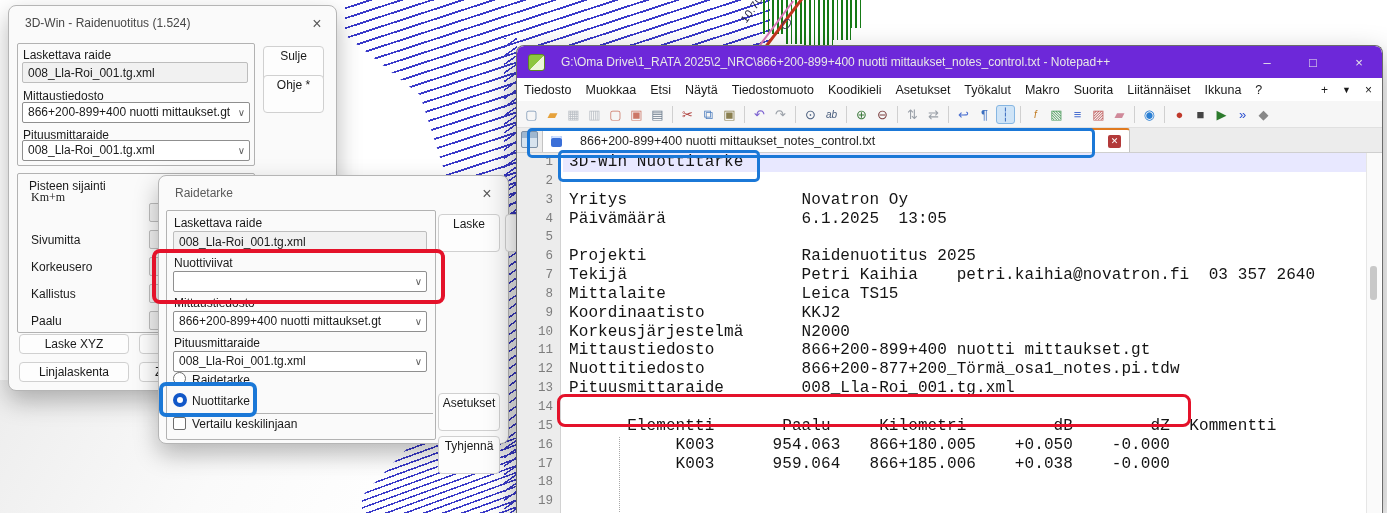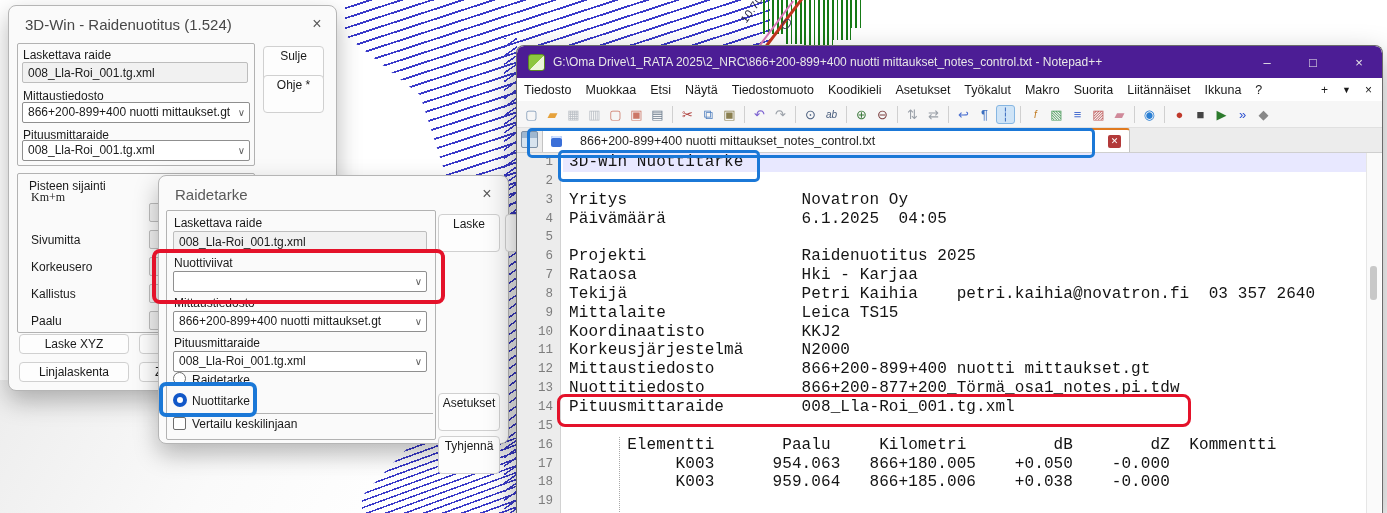--- a/index.html
+++ b/index.html
@@ -24,21 +24,21 @@
     transform:rotate(-53deg);transform-origin:left top;}
   .pink-line{position:absolute;left:749px;top:58px;width:72px;height:2px;background:#d977b8;
     transform:rotate(-53deg);transform-origin:left top;}
   .rot-label{position:absolute;left:738px;top:18px;font-size:11px;color:#2a2a44;
     transform:rotate(-55deg);transform-origin:left top;letter-spacing:.5px;}
   .mini-ellipse{position:absolute;left:781px;top:20px;width:9px;height:6px;border:1px solid #333355;
     border-radius:50%;transform:rotate(-55deg);}
   
   .dlg{position:absolute;background:#fafafa;border:1px solid #b5b5b5;border-radius:8px;
     box-shadow:0 10px 24px rgba(0,0,0,.28);}
-  .dlg-title{position:absolute;left:16px;top:10px;font-size:15px;color:#474747;}
+  .dlg-title{position:absolute;left:16px;top:10px;font-size:12px;color:#474747;}
   .dlg-close{position:absolute;top:8px;font-size:16px;color:#5a5a5a;width:22px;height:20px;
     text-align:center;line-height:20px;cursor:default;}
   .grp{position:absolute;border:1px solid #b2b2b2;border-radius:2px;}
   .lbl{position:absolute;font-size:12px;color:#1a1a1a;white-space:nowrap;}
   .field{position:absolute;height:21px;background:#f1f1f1;border:1px solid #bdbdbd;border-radius:2px;
     font-size:12px;color:#1a1a1a;line-height:20px;padding:0 5px;white-space:nowrap;overflow:hidden;box-sizing:border-box;}
   .combo{position:absolute;height:21px;background:#ffffff;border:1px solid #8f8f8f;border-radius:2px;
     font-size:12px;color:#1a1a1a;line-height:19px;padding:0 18px 0 5px;white-space:nowrap;overflow:hidden;box-sizing:border-box;}
   .combo .chev{position:absolute;right:4px;top:0;color:#5f5f5f;font-size:10px;line-height:19px;}
   .btn{background:#fdfdfd;border:1px solid #d0d0d0;border-radius:4px;font-size:12px;color:#1a1a1a;
@@ -52,22 +52,22 @@
   
   #dlg2{left:158px;top:175px;width:349px;height:267px;}
   #dlg2 .dlg-title{color:#5a5a5a;}
   
   .prow-lbl{position:absolute;left:22px;font-size:12px;color:#1a1a1a;}
   .prow-field{position:absolute;left:140px;width:104px;height:19px;background:#f1f1f1;border:1px solid #bdbdbd;border-radius:2px;box-sizing:border-box;}
   
   #npp{position:absolute;left:516px;top:45px;width:865px;height:468px;background:#ffffff;
     border:1px solid #6b6b6b;border-bottom:none;border-radius:8px 8px 0 0;
     box-shadow:0 12px 30px rgba(0,0,0,.35);overflow:hidden;}
-  .npp-titlebar{position:absolute;left:0;top:0;width:100%;height:32px;background:#4c1d95;
-    border-radius:7px 7px 0 0;display:flex;align-items:center;}
+  .npp-titlebar{position:absolute;left:0;top:0;width:100%;height:32px;background:#6d28d9;
+    border-radius:7px 7px 0 0;display:flex;align-items:center;gap:8px;}
   .npp-title-icon{width:15px;height:15px;margin:0 8px 0 11px;border-radius:3px;
     background:linear-gradient(135deg,#8dc63f 52%,#eef6da 52%);border:1px solid #5a8a22;}
   .npp-title-text{color:#e8e8e8;font-size:12px;white-space:nowrap;overflow:hidden;flex:1;}
   .win-ctrls{display:flex;height:32px;}
   .win-ctrl{width:46px;height:32px;color:#e8e8e8;font-size:13px;display:flex;align-items:center;justify-content:center;}
   .npp-menubar{position:absolute;left:0;top:32px;width:100%;height:23px;background:#ffffff;
     display:flex;align-items:center;border-bottom:1px solid #e3e3e3;}
   .menu-item{font-size:12.5px;color:#1a1a1a;padding:0 7px;line-height:22px;}
   .menu-right{margin-left:auto;display:flex;align-items:center;padding-right:10px;gap:14px;}
   .menu-right span{font-size:12px;color:#1a1a1a;}
@@ -321,24 +321,23 @@
         <div class="gut-num">15</div>
         <div class="gut-num">16</div>
         <div class="gut-num">17</div>
         <div class="gut-num">18</div>
         <div class="gut-num">19</div>
       </div>
     <div id="editor-lines">
         <div class="ed-line">3D-Win Nuottitarke</div>
         <div class="ed-line"></div>
         <div class="ed-line">Yritys                  Novatron Oy</div>
-        <div class="ed-line">Päivämäärä              6.1.2025  04:05</div>
+        <div class="ed-line">Päivämäärä              6.1.2025  13:05</div>
         <div class="ed-line"></div>
         <div class="ed-line">Projekti                Raidenuotitus 2025</div>
-        <div class="ed-line">Rataosa                 Hki - Karjaa</div>
         <div class="ed-line">Tekijä                  Petri Kaihia    petri.kaihia@novatron.fi  03 357 2640</div>
         <div class="ed-line">Mittalaite              Leica TS15</div>
         <div class="ed-line">Koordinaatisto          KKJ2</div>
         <div class="ed-line">Korkeusjärjestelmä      N2000</div>
         <div class="ed-line">Mittaustiedosto         866+200-899+400 nuotti mittaukset.gt</div>
         <div class="ed-line">Nuottitiedosto          866+200-877+200_Törmä_osa1_notes.pi.tdw</div>
         <div class="ed-line">Pituusmittaraide        008_Lla-Roi_001.tg.xml</div>
         <div class="ed-line"></div>
         <div class="ed-line">      Elementti       Paalu     Kilometri         dB        dZ  Kommentti</div>
         <div class="ed-line">           K003      954.063   866+180.005    +0.050    -0.000</div>

